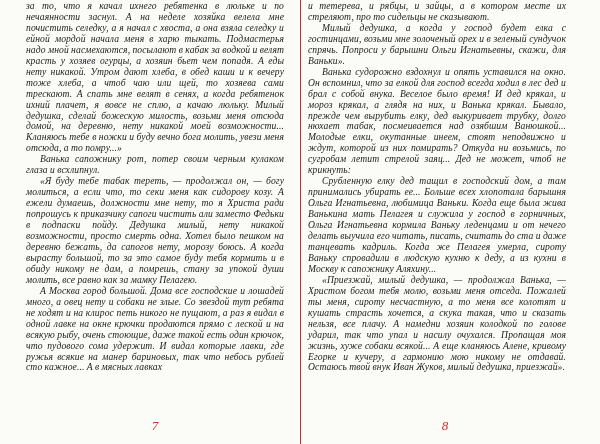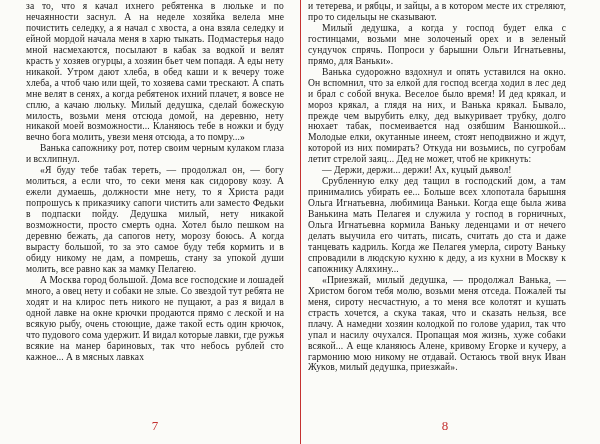--- a/index.html
+++ b/index.html
@@ -8,20 +8,21 @@
     background: #ffffff;
   }
   .spread {
     position: relative;
     width: 600px;
     height: 444px;
     background: #fbfbf8;
     overflow: hidden;
     font-family: "Liberation Serif", serif;
     color: #1b1b1b;
+    font-style: italic;
   }
   .divider {
     position: absolute;
     left: 300px;
     top: 0;
     width: 1px;
     height: 444px;
     background: var(--accent, #c43131);
   }
   .page-text {
@@ -61,23 +62,22 @@
       <p class="no-indent">за то, что я качал ихнего ребятенка в люльке и по нечаянности заснул. А на неделе хозяйка велела мне почистить селедку, а я начал с хвоста, а она взяла селедку и ейной мордой начала меня в харю тыкать. Подмастерья надо мной насмехаются, посылают в кабак за водкой и велят красть у хозяев огурцы, а хозяин бьет чем попадя. А еды нету никакой. Утром дают хлеба, в обед каши и к вечеру тоже хлеба, а чтоб чаю или щей, то хозяева сами трескают. А спать мне велят в сенях, а когда ребятенок ихний плачет, я вовсе не сплю, а качаю люльку. Милый дедушка, сделай божескую милость, возьми меня отсюда домой, на деревню, нету никакой моей возможности... Кланяюсь тебе в ножки и буду вечно бога молить, увези меня отсюда, а то помру...»</p>
       <p class="indent">Ванька сапожнику рот, потер своим черным кулаком глаза и всхлипнул.</p>
       <p class="indent">«Я буду тебе табак тереть, — продолжал он, — богу молиться, а если что, то секи меня как сидорову козу. А ежели думаешь, должности мне нету, то я Христа ради попрошусь к приказчику сапоги чистить али заместо Федьки в подпаски пойду. Дедушка милый, нету никакой возможности, просто смерть одна. Хотел было пешком на деревню бежать, да сапогов нету, морозу боюсь. А когда вырасту большой, то за это самое буду тебя кормить и в обиду никому не дам, а помрешь, стану за упокой души молить, все равно как за мамку Пелагею.</p>
       <p class="indent">А Москва город большой. Дома все господские и лошадей много, а овец нету и собаки не злые. Со звездой тут ребята не ходят и на клирос петь никого не пущают, а раз я видал в одной лавке на окне крючки продаются прямо с леской и на всякую рыбу, очень стоющие, даже такой есть один крючок, что пудового сома удержит. И видал которые лавки, где ружья всякие на манер бариновых, так что небось рублей сто кажное... А в мясных лавках</p>
     </div>
 
   <div class="divider"></div>
 
   <div class="page-text right" id="right-paragraphs">
       <p class="no-indent">и тетерева, и рябцы, и зайцы, а в котором месте их стреляют, про то сидельцы не сказывают.</p>
-      <p class="indent">Милый дедушка, а когда у господ будет елка с гостинцами, возьми мне золоченый орех и в зеленый сундучок спрячь. Попроси у барышни Ольги Игнатьевны, прямо, для Ваньки».</p>
+      <p class="indent">Милый дедушка, а когда у господ будет елка с гостинцами, возьми мне золоченый орех и в зеленый сундучок спрячь. Попроси у барышни Ольги Игнатьевны, скажи, для Ваньки».</p>
       <p class="indent">Ванька судорожно вздохнул и опять уставился на окно. Он вспомнил, что за елкой для господ всегда ходил в лес дед и брал с собой внука. Веселое было время! И дед крякал, и мороз крякал, а глядя на них, и Ванька крякал. Бывало, прежде чем вырубить елку, дед выкуривает трубку, долго нюхает табак, посмеивается над озябшим Ванюшкой... Молодые елки, окутанные инеем, стоят неподвижно и ждут, которой из них помирать? Откуда ни возьмись, по сугробам летит стрелой заяц... Дед не может, чтоб не крикнуть:</p>
-      <p class="indent">— Держи, держи... держи! Ах, куцый дьявол!</p>
       <p class="indent">Срубленную елку дед тащил в господский дом, а там принимались убирать ее... Больше всех хлопотала барышня Ольга Игнатьевна, любимица Ваньки. Когда еще была жива Ванькина мать Пелагея и служила у господ в горничных, Ольга Игнатьевна кормила Ваньку леденцами и от нечего делать выучила его читать, писать, считать до ста и даже танцевать кадриль. Когда же Пелагея умерла, сироту Ваньку спровадили в людскую кухню к деду, а из кухни в Москву к сапожнику Аляхину...</p>
       <p class="indent">«Приезжай, милый дедушка, — продолжал Ванька, — Христом богом тебя молю, возьми меня отседа. Пожалей ты меня, сироту несчастную, а то меня все колотят и кушать страсть хочется, а скука такая, что и сказать нельзя, все плачу. А намедни хозяин колодкой по голове ударил, так что упал и насилу очухался. Пропащая моя жизнь, хуже собаки всякой... А еще кланяюсь Алене, кривому Егорке и кучеру, а гармонию мою никому не отдавай. Остаюсь твой внук Иван Жуков, милый дедушка, приезжай».</p>
     </div>
 
   <div class="page-number left">7</div>
 
   <div class="page-number right">8</div>
 
 </div>
 

